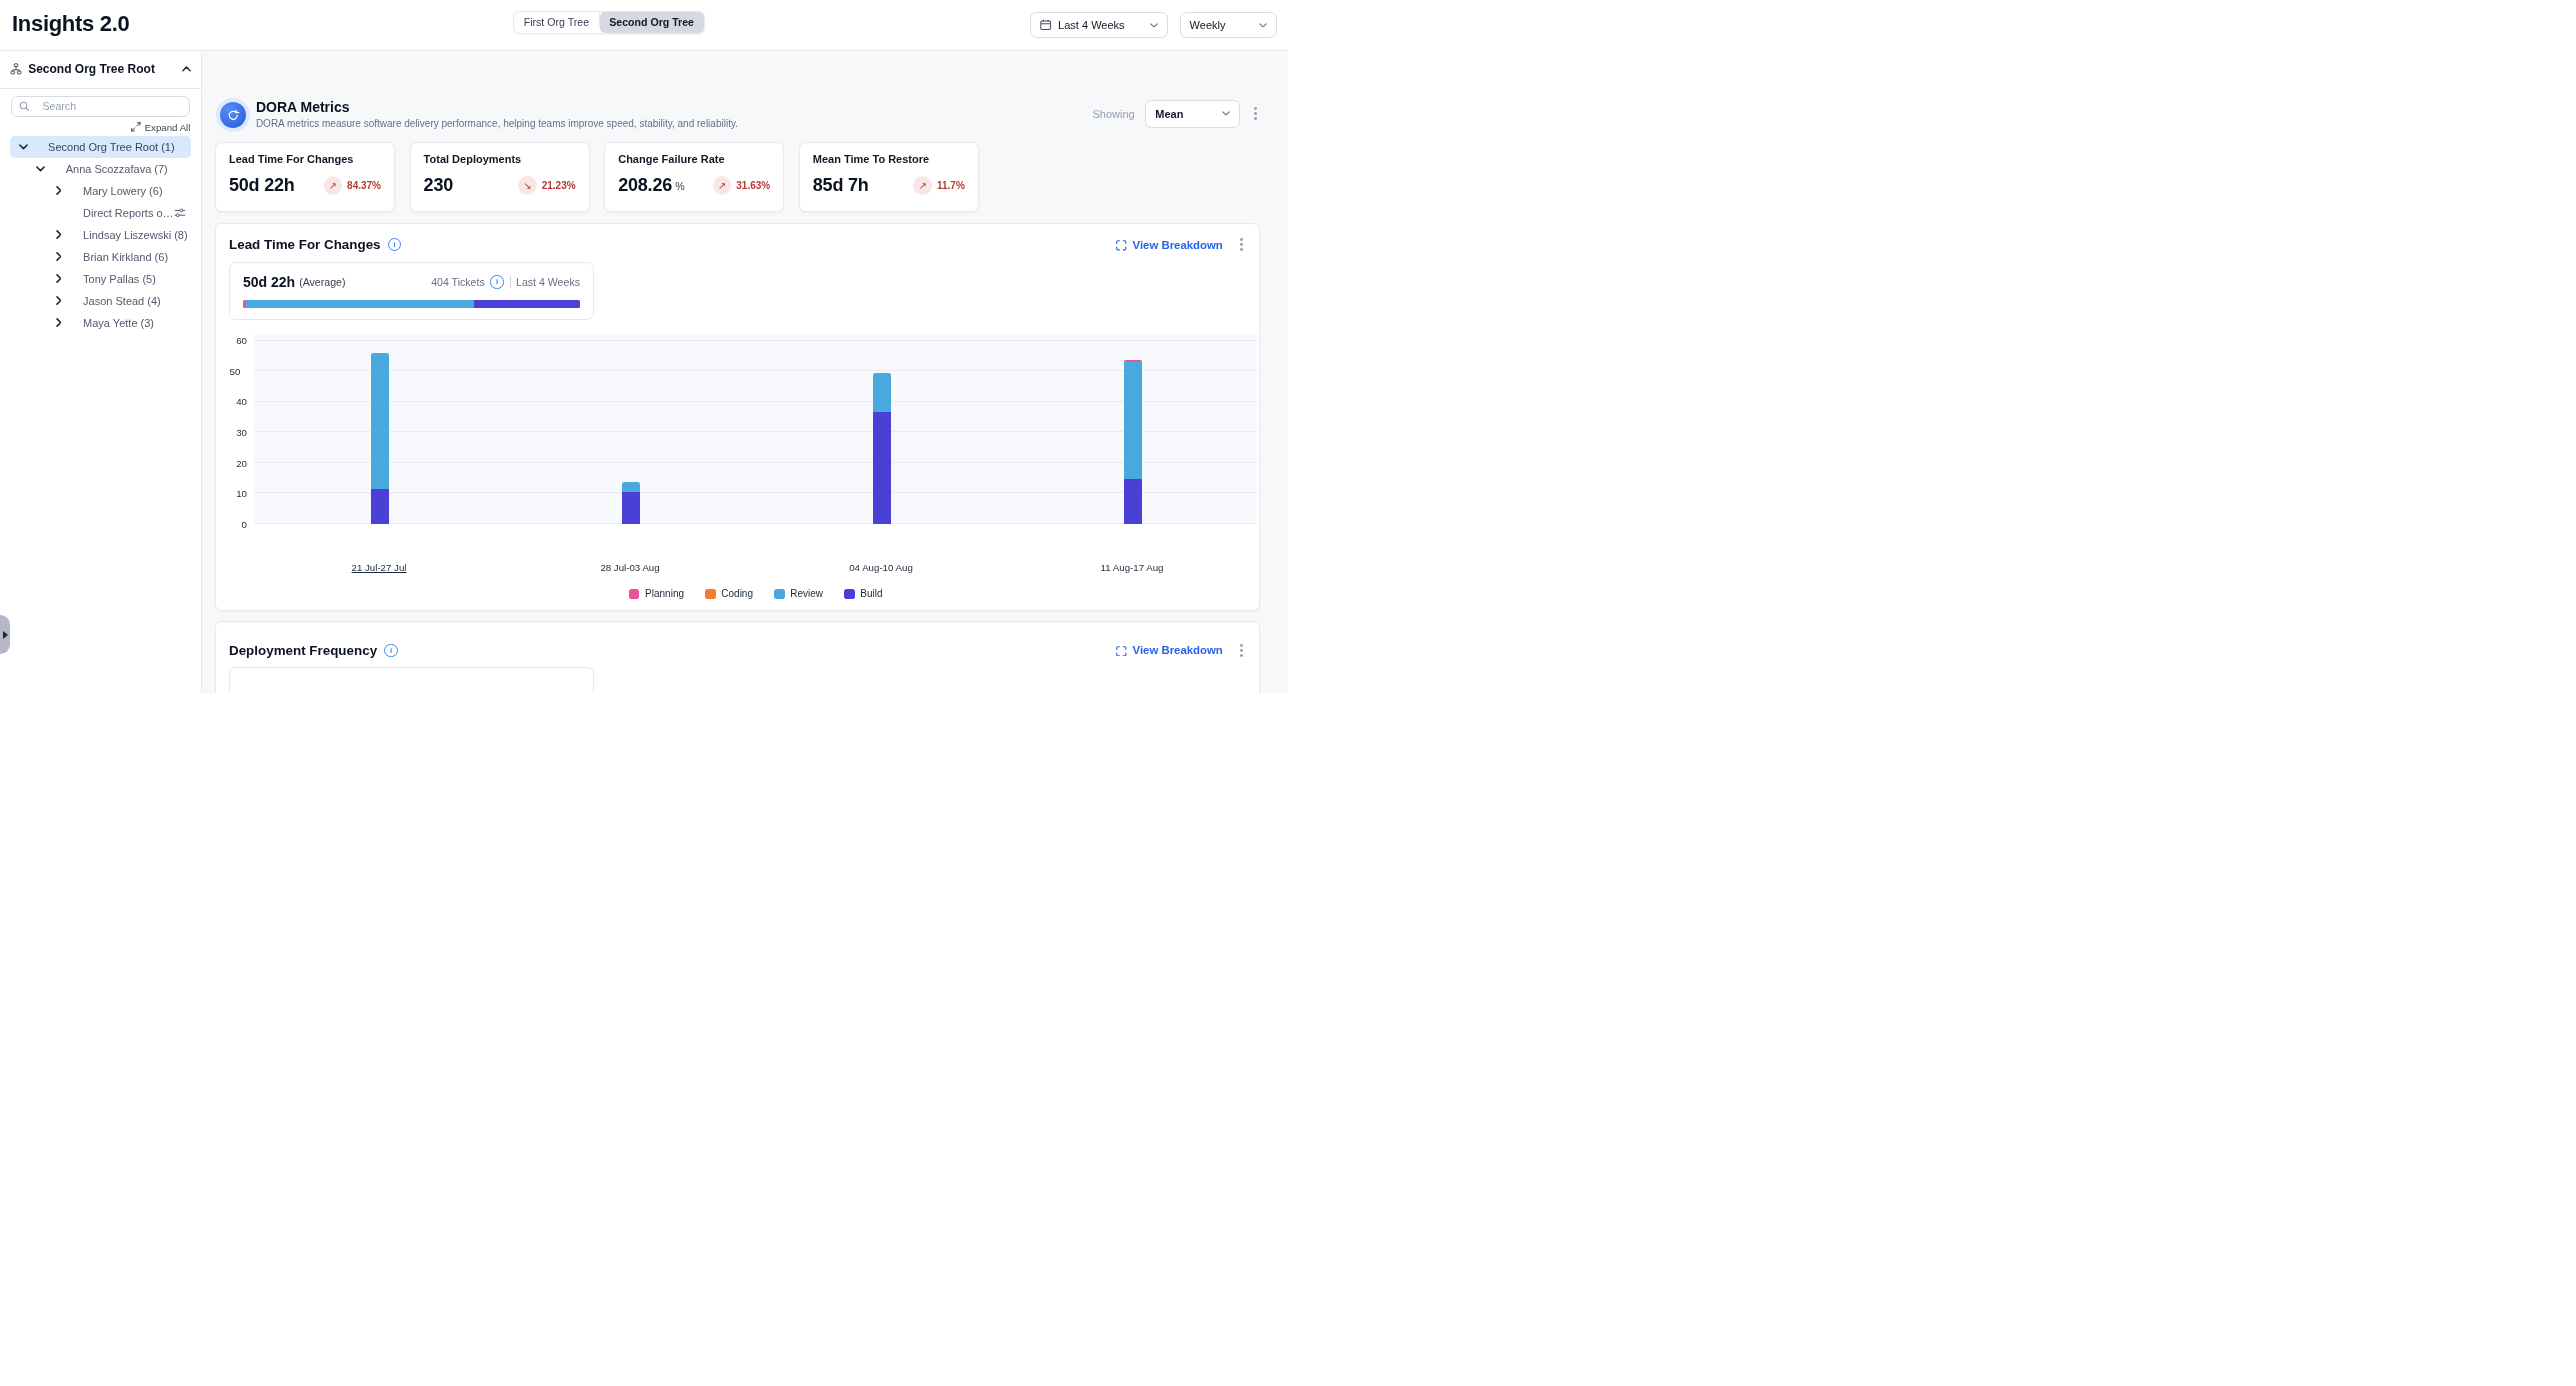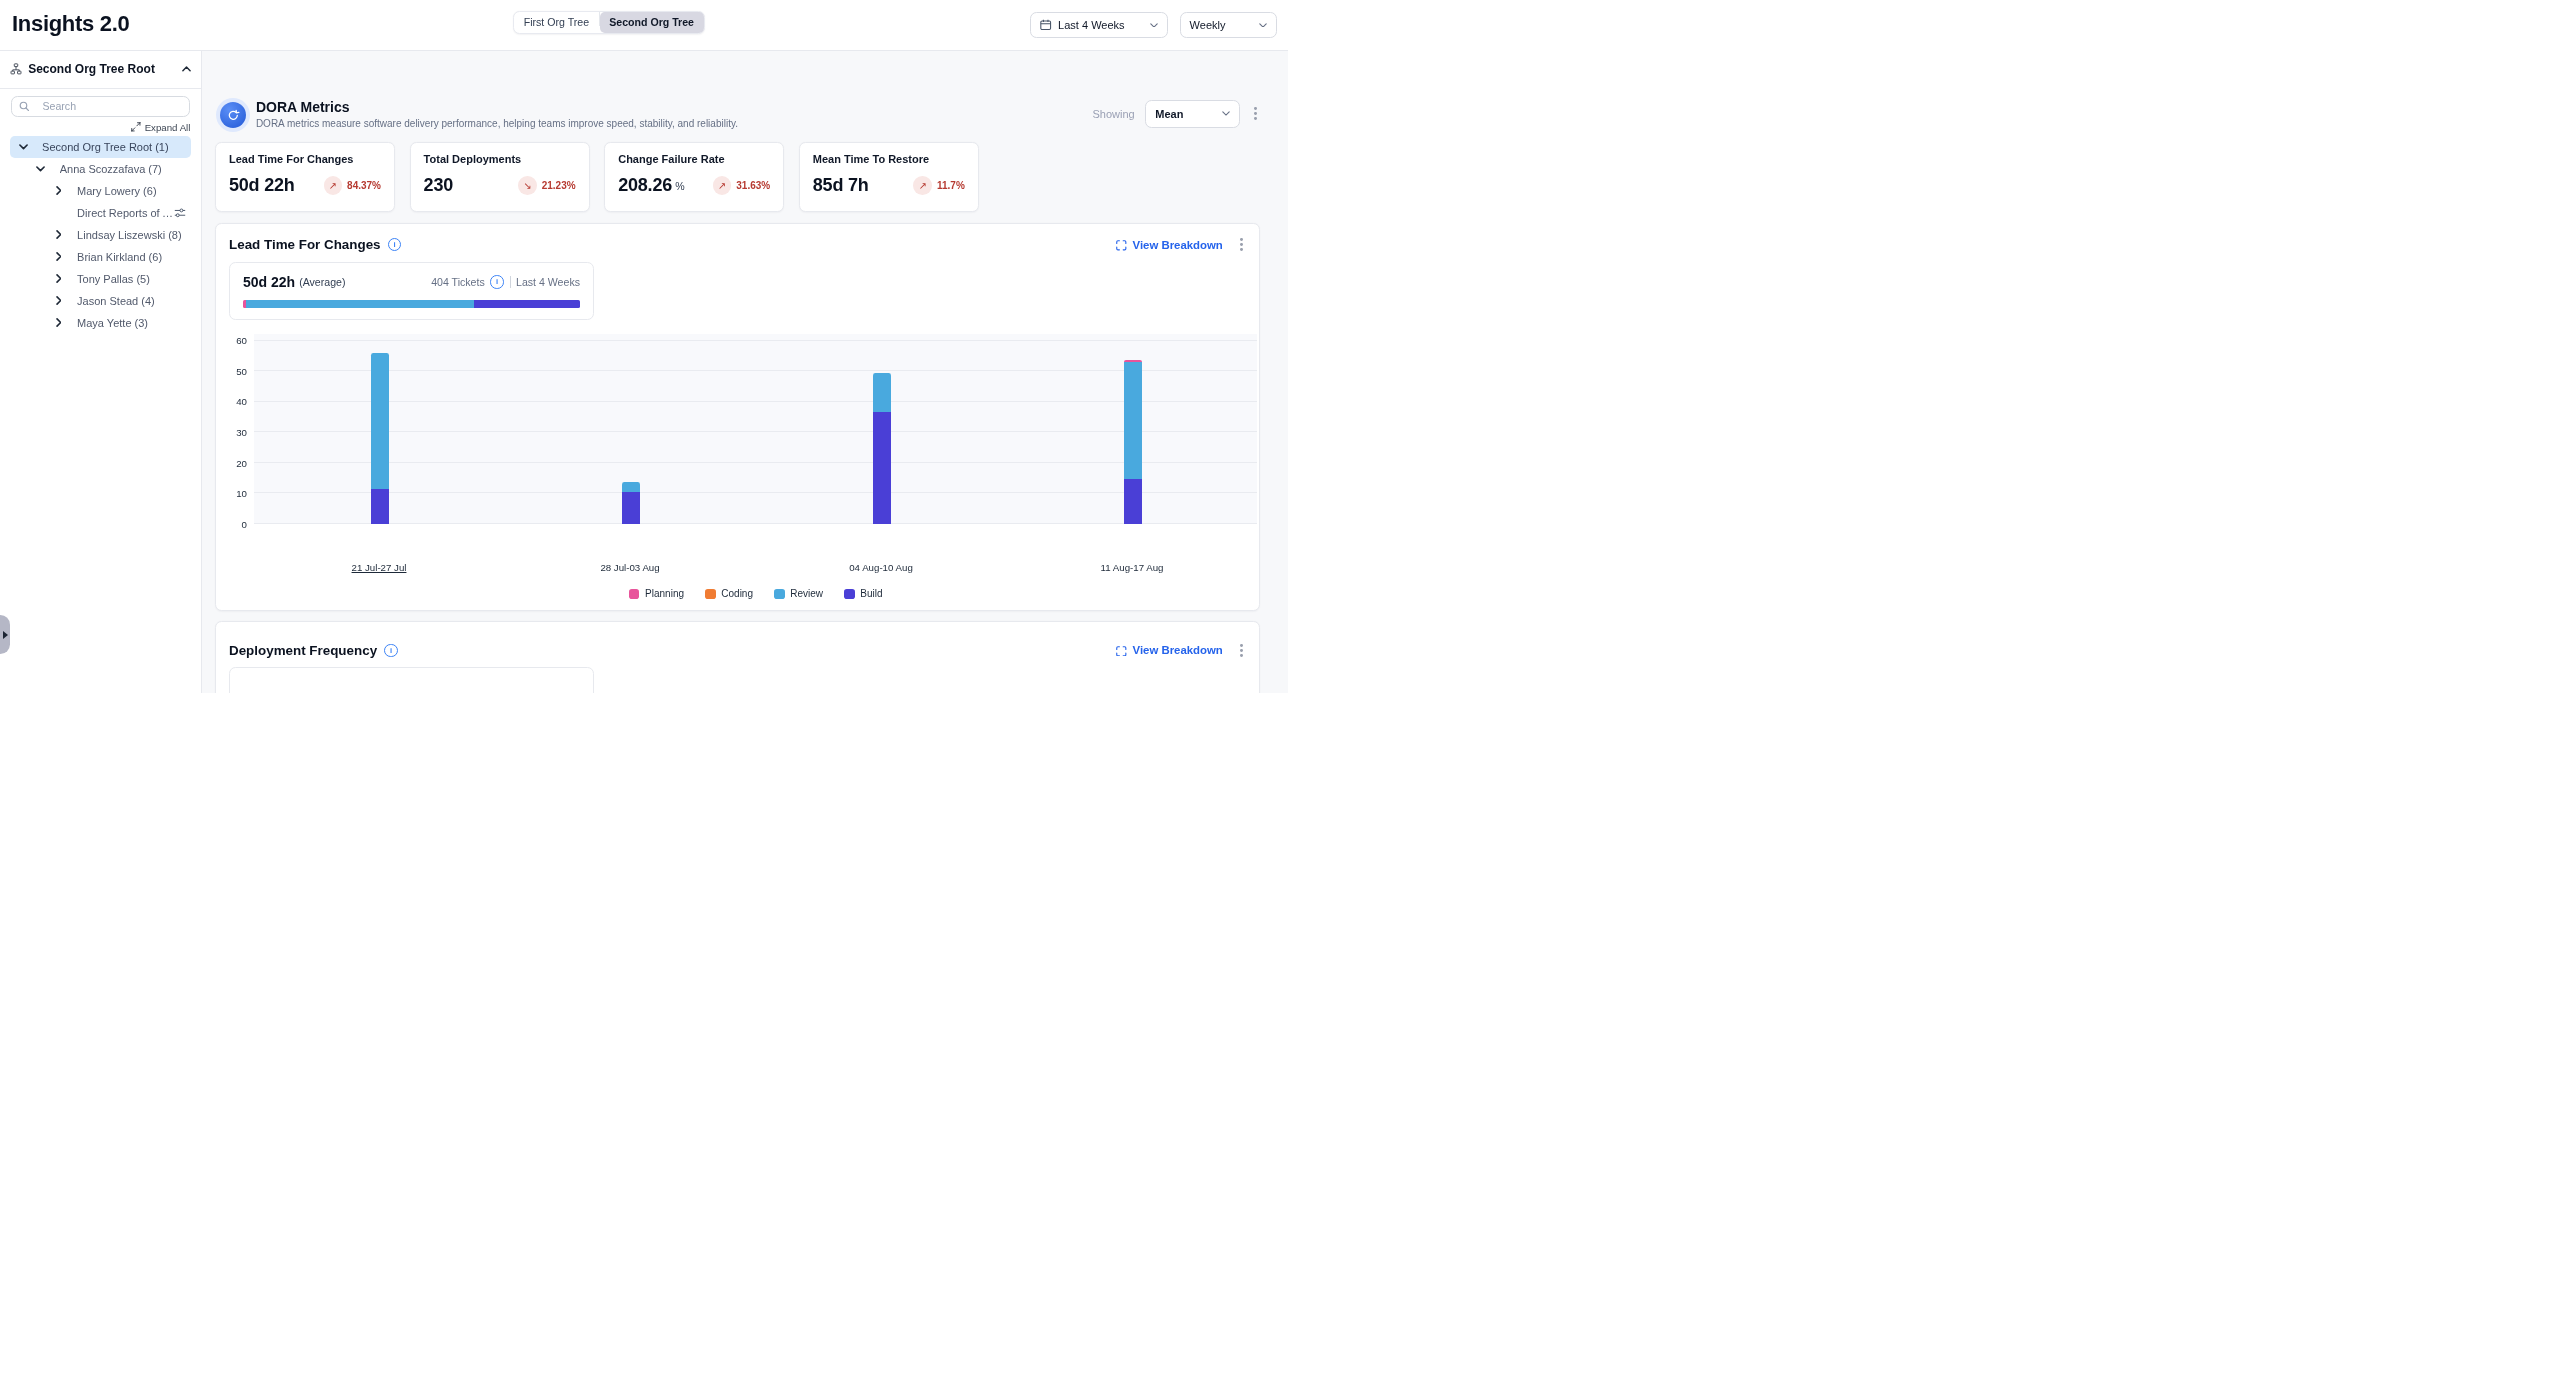--- a/index.html
+++ b/index.html
@@ -30,21 +30,21 @@
        display:flex;align-items:center;gap:11px;padding:0 7.3px;background:#fff;}
   .sb-search input{border:0;outline:0;font-size:10.6px;width:100%;color:#101828;background:transparent;
        font-family:"Liberation Sans",sans-serif;}
   .sb-search input::placeholder{color:#98a2b3;}
   .sb-expand{display:flex;justify-content:flex-end;align-items:center;gap:4px;margin:4.9px 10.6px 3.2px;height:11.4px;
        font-size:9.7px;color:#3d4654;cursor:pointer;}
   .tree-row{height:22px;display:flex;align-items:center;margin:0 9.7px;border-radius:4.9px;font-size:11px;
        color:#51596b;cursor:pointer;}
   .tree-row.sel{background:#d7e9fb;color:#39455c;}
   .chev-box{width:11.4px;display:flex;justify-content:center;flex:none;}
-  .tree-label{margin-left:13px;white-space:nowrap;overflow:hidden;text-overflow:ellipsis;}
+  .tree-label{margin-left:19px;white-space:nowrap;overflow:hidden;text-overflow:ellipsis;}
   .tree-trail{margin-left:auto;margin-right:4.9px;}
   .collapse-handle{position:absolute;left:0;top:565px;width:9.7px;height:39px;background:#b5b7c6;
        border-radius:0 9.7px 9.7px 0;display:flex;align-items:center;justify-content:center;cursor:pointer;}
   .collapse-handle .tri{width:0;height:0;border-left:5.7px solid #1c2533;border-top:4px solid transparent;
        border-bottom:4px solid transparent;margin-left:1.6px;}
 
   
   .main{position:absolute;top:50px;left:202px;right:0;bottom:0;background:#f7f8fa;overflow:hidden;}
   .tabsbar{position:relative;height:38px;background:#fff;border-bottom:0.8px solid #e7e9ee;}
   .tabs{position:absolute;left:325px;top:0;height:100%;display:flex;gap:16px;}
@@ -395,21 +395,21 @@
               <div class="ytick" style="bottom: -5.7px;">0</div>
               <div class="gridline" style="bottom: 31px;"></div>
               <div class="ytick" style="bottom: 25px;">10</div>
               <div class="gridline" style="bottom: 61px;"></div>
               <div class="ytick" style="bottom: 55px;">20</div>
               <div class="gridline" style="bottom: 92px;"></div>
               <div class="ytick" style="bottom: 86px;">30</div>
               <div class="gridline" style="bottom: 122px;"></div>
               <div class="ytick" style="bottom: 117px;">40</div>
               <div class="gridline" style="bottom: 153px;"></div>
-              <div class="ytick" style="bottom: 147px;">50</div>
+              <div class="ytick" style="bottom: 147px; text-align: center;">50</div>
               <div class="gridline" style="bottom: 183px;"></div>
               <div class="ytick" style="bottom: 178px;">60</div>
               <div class="bar" style="left: 117px;">
                 <div style="height: 35px; background: rgb(74, 63, 214);"></div>
                 <div style="height: 136px; background: rgb(73, 169, 222); border-radius: 2.4px 2.4px 0px 0px;"></div>
               </div>
               <div class="bar" style="left: 368px;">
                 <div style="height: 32px; background: rgb(74, 63, 214);"></div>
                 <div style="height: 10.4px; background: rgb(73, 169, 222); border-radius: 2.4px 2.4px 0px 0px;"></div>
               </div>

